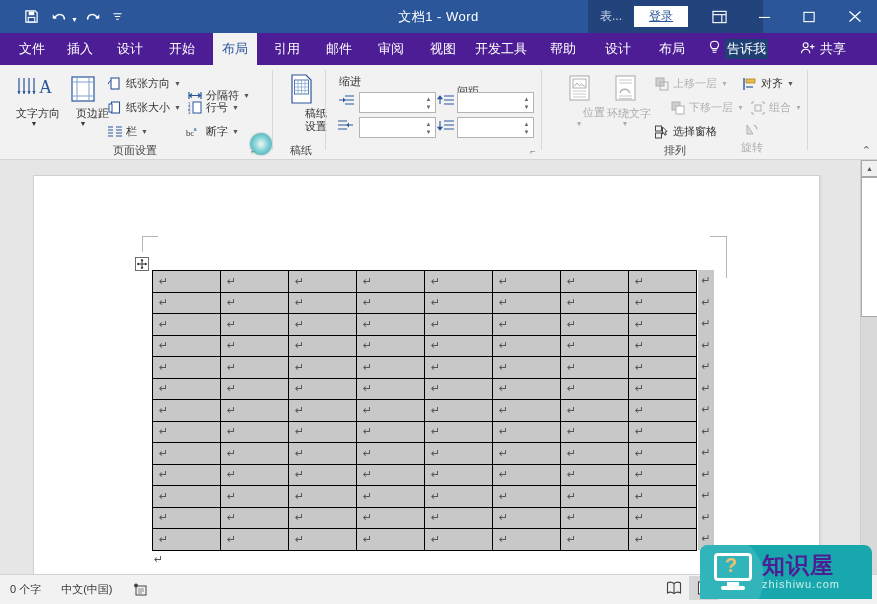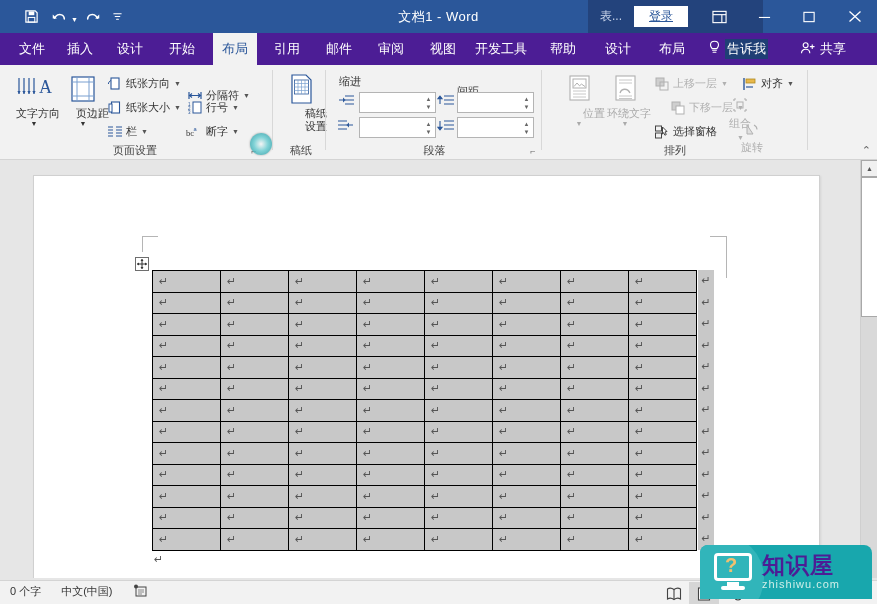--- a/index.html
+++ b/index.html
@@ -167,23 +167,23 @@
     border: 1px solid #a8a8a8; display: flex; align-items: center; justify-content: center;
     color: #555; font-size: 7px;
   }
   .vscroll .thumb {
     position: absolute; left: 0; top: 17px; width: 17px; height: 140px;
     background: #ffffff; border: 1px solid #a8a8a8;
   }
 
   
   .statusbar {
-    position: absolute; left: 0; bottom: 0; width: 877px; height: 24px;
+    position: absolute; left: 0; bottom: 0; width: 877px; height: 30px;
     background: #f2f2f2; border-top: 1px solid #d4d4d4;
-    display: flex; align-items: flex-end;
+    display: flex; align-items: center;
   }
   .sb-item { font-size: 11px; color: #333; padding: 0 10px; height: 26px; display: flex; align-items: center; gap: 5px; }
   .viewbtns { position: absolute; right: 128px; top: 0; height: 26px; display: flex; align-items: center; }
   .vbtn { width: 30px; height: 24px; display: flex; align-items: center; justify-content: center; color: #444; }
   .vbtn.active { background: #d6d6d6; }
   .zoom-minus { position: absolute; right: 105px; top: 0; height: 26px; display: flex; align-items: center; color: #444; font-size: 13px; }
 
   
   .watermark {
     position: absolute; left: 700px; top: 545px; width: 172px; height: 54px;
@@ -484,27 +484,26 @@
           </svg>
       </span>
       <div class="spin" style="left:130px; top:52px;">
         <span style="padding-left:5px; font-size:11px;"></span>
         <span class="arrows">
             <span>▲</span>
             <span>▼</span>
           </span>
       </div>
 
-      <div class="gname" style="left:0; width:215px;">段落</div>
       <div class="dialoglauncher" style="left:200px; bottom:2px;">⌐</div>
       <div class="gsep" style="left:214px;"></div>
     </div>
 
     <div class="rgroup" style="left:541px; width:300px;">
-      <div class="bigbtn dim" style="left:12px; top:6px;">
+      <div class="bigbtn dim" style="left:12px; top:6px;font-family:Liberation Mono, monospace;">
         <span class="ic">
           <svg width="30" height="32" viewBox="0 0 30 32">
             <rect x="6" y="3" width="19" height="24" fill="#fff" stroke="#b0b0b0" stroke-width="1.1"></rect>
             <rect x="9" y="6" width="13" height="9" fill="#fff" stroke="#b0b0b0" stroke-width="1"></rect>
             <path d="M10 13.5l3-3.5 2.5 2.8 2-1.7 3.5 2.4" fill="none" stroke="#b0b0b0" stroke-width="1"></path>
             <path d="M9 18h13M9 21h13M9 24h13" stroke="#c8c8c8" stroke-width="1"></path>
           </svg>
         </span>
         <span class="cap">位置</span>
         <span class="dd">▼</span>
@@ -561,21 +560,21 @@
           <svg width="16" height="16" viewBox="0 0 16 16">
               <path d="M2 2v12" stroke="#2b579a" stroke-width="1.4"></path>
               <rect x="4" y="3" width="9" height="4" fill="#e8b84b" stroke="#b08a20" stroke-width=".8"></rect>
               <path d="M4 11h7" stroke="#2b579a" stroke-width="1.2"></path>
             </svg>
         </span>
         <span>对齐</span>
         <span class="dd">▼</span>
       </div>
 
-      <div class="smallbtn dim" style="left:188px; top:32px;flex-direction:column;">
+      <div class="smallbtn dim" style="left:208px; top:32px;">
         <span class="ic">
           <svg width="16" height="16" viewBox="0 0 16 16">
               <path d="M2 2h2M2 2v2M14 2h-2M14 2v2M2 14h2M2 14v-2M14 14h-2M14 14v-2" stroke="#b0b0b0" stroke-width="1.2"></path>
               <rect x="5" y="5" width="6" height="6" fill="none" stroke="#b0b0b0" stroke-width="1"></rect>
             </svg>
         </span>
         <span>组合</span>
         <span class="dd">▼</span>
       </div>
 

